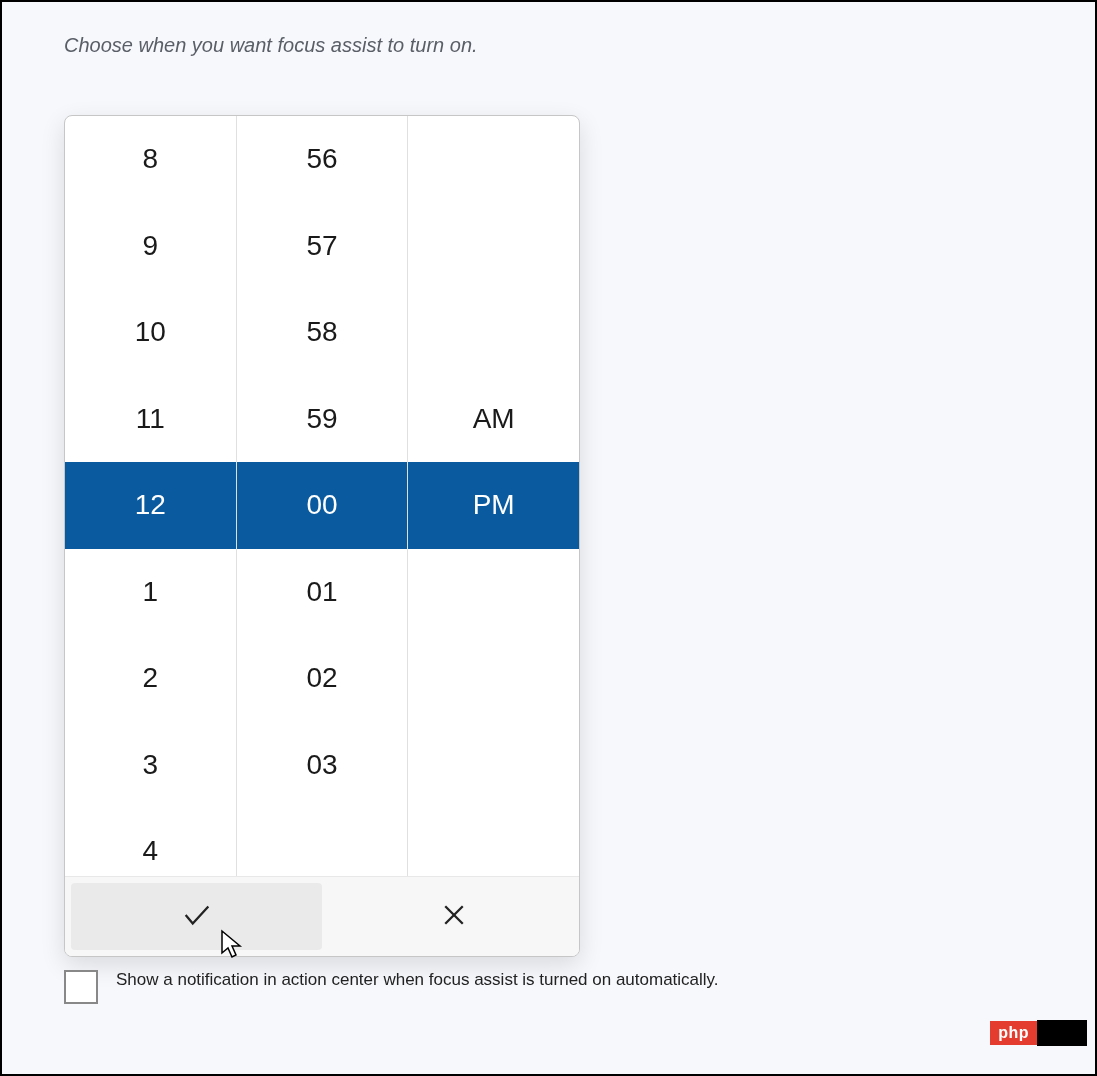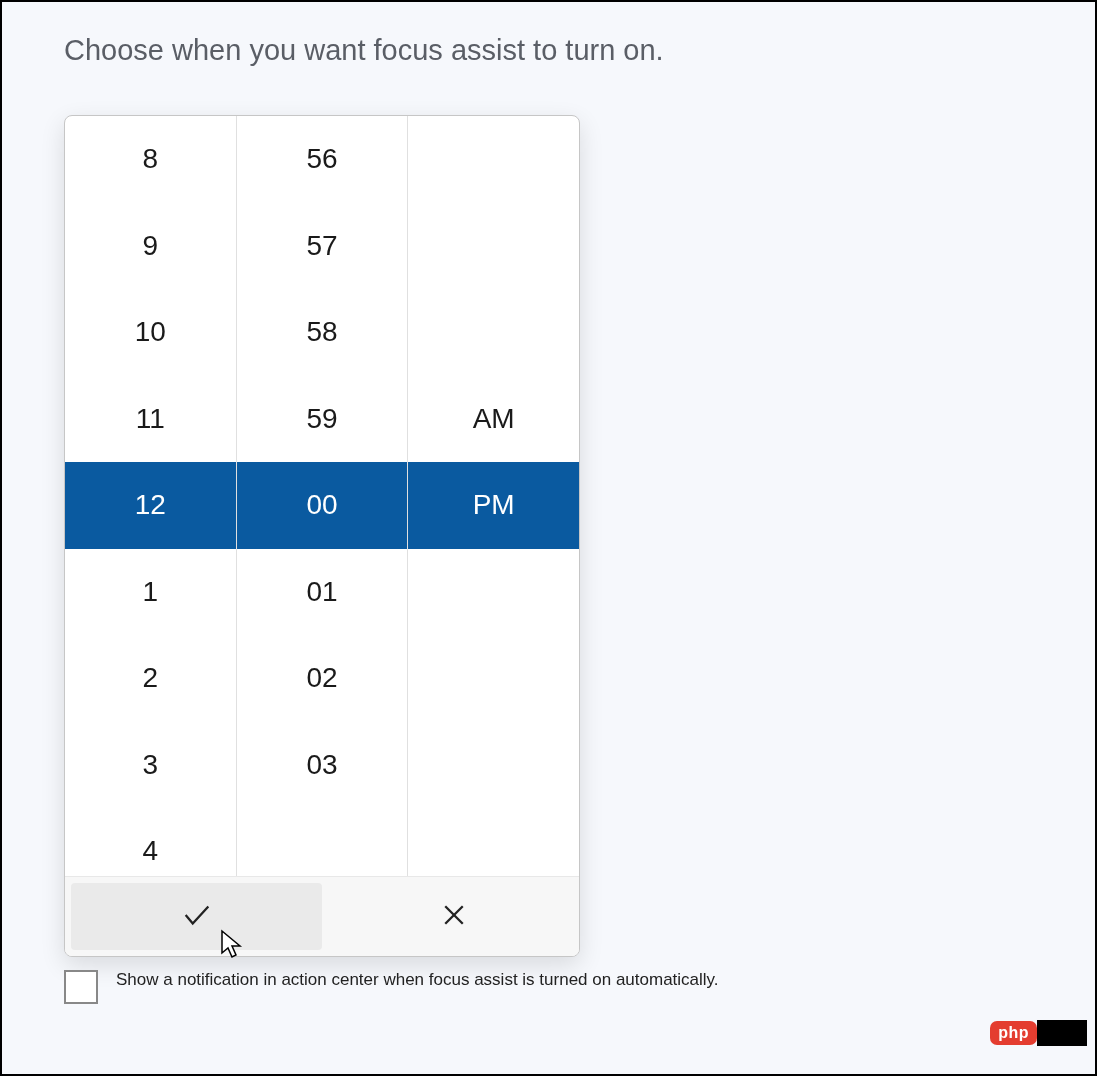--- a/index.html
+++ b/index.html
@@ -6,23 +6,24 @@
     body {
       font-family: "Segoe UI", -apple-system, sans-serif;
       background: #f6f8fc;
       width: 1097px;
       height: 1076px;
       position: relative;
       border: 2px solid #000;
     }
     .page-header {
       padding: 32px 0 0 62px;
-      font-size: 29px;
+      font-size: 20px;
       color: #5a5e66;
       font-weight: 400;
+      font-style: italic;
     }
     .time-picker {
       position: absolute;
       left: 62px;
       top: 113px;
       width: 516px;
       height: 842px;
       background: #fff;
       border: 1px solid #c6c6c6;
       border-radius: 8px;
@@ -137,21 +138,20 @@
       align-items: center;
       gap: 0;
     }
     .wm-red {
       background: #e43d30;
       color: #fff;
       font-weight: 700;
       font-size: 16px;
       padding: 3px 8px;
       letter-spacing: 0.5px;
-      border-radius: 7px;
     }
     .wm-black {
       background: #000;
       width: 50px;
       height: 26px;
     }
   </style>
 </head>
 <body>
 

